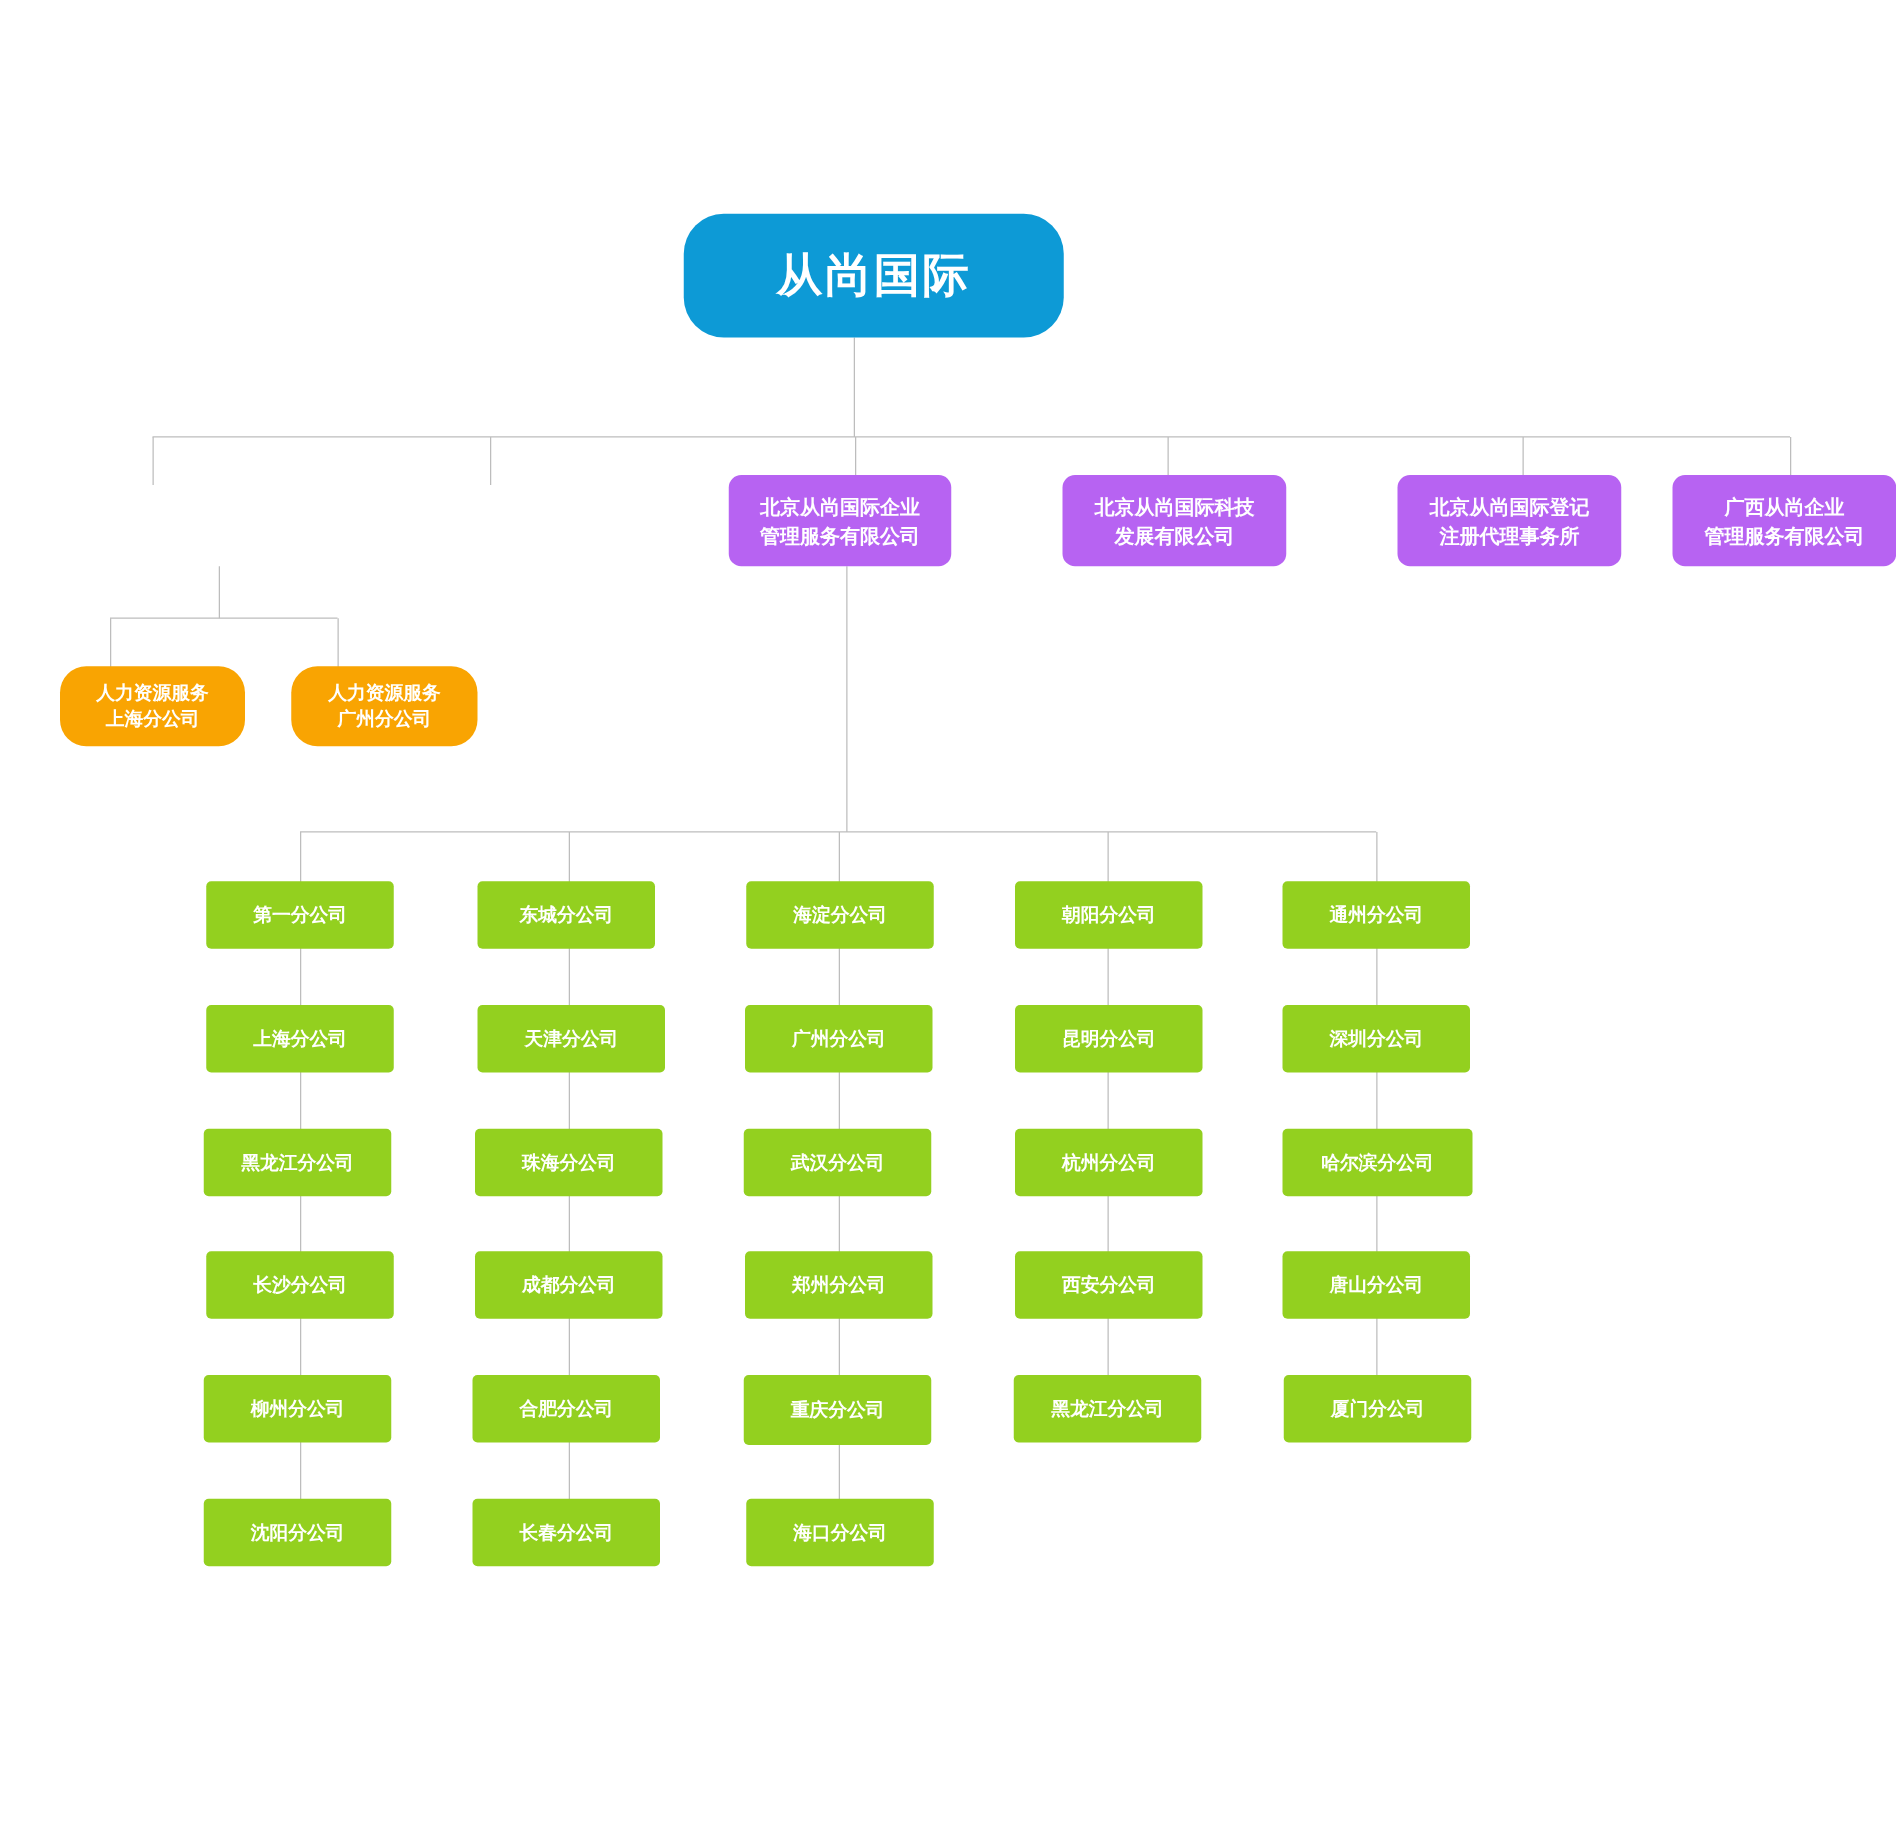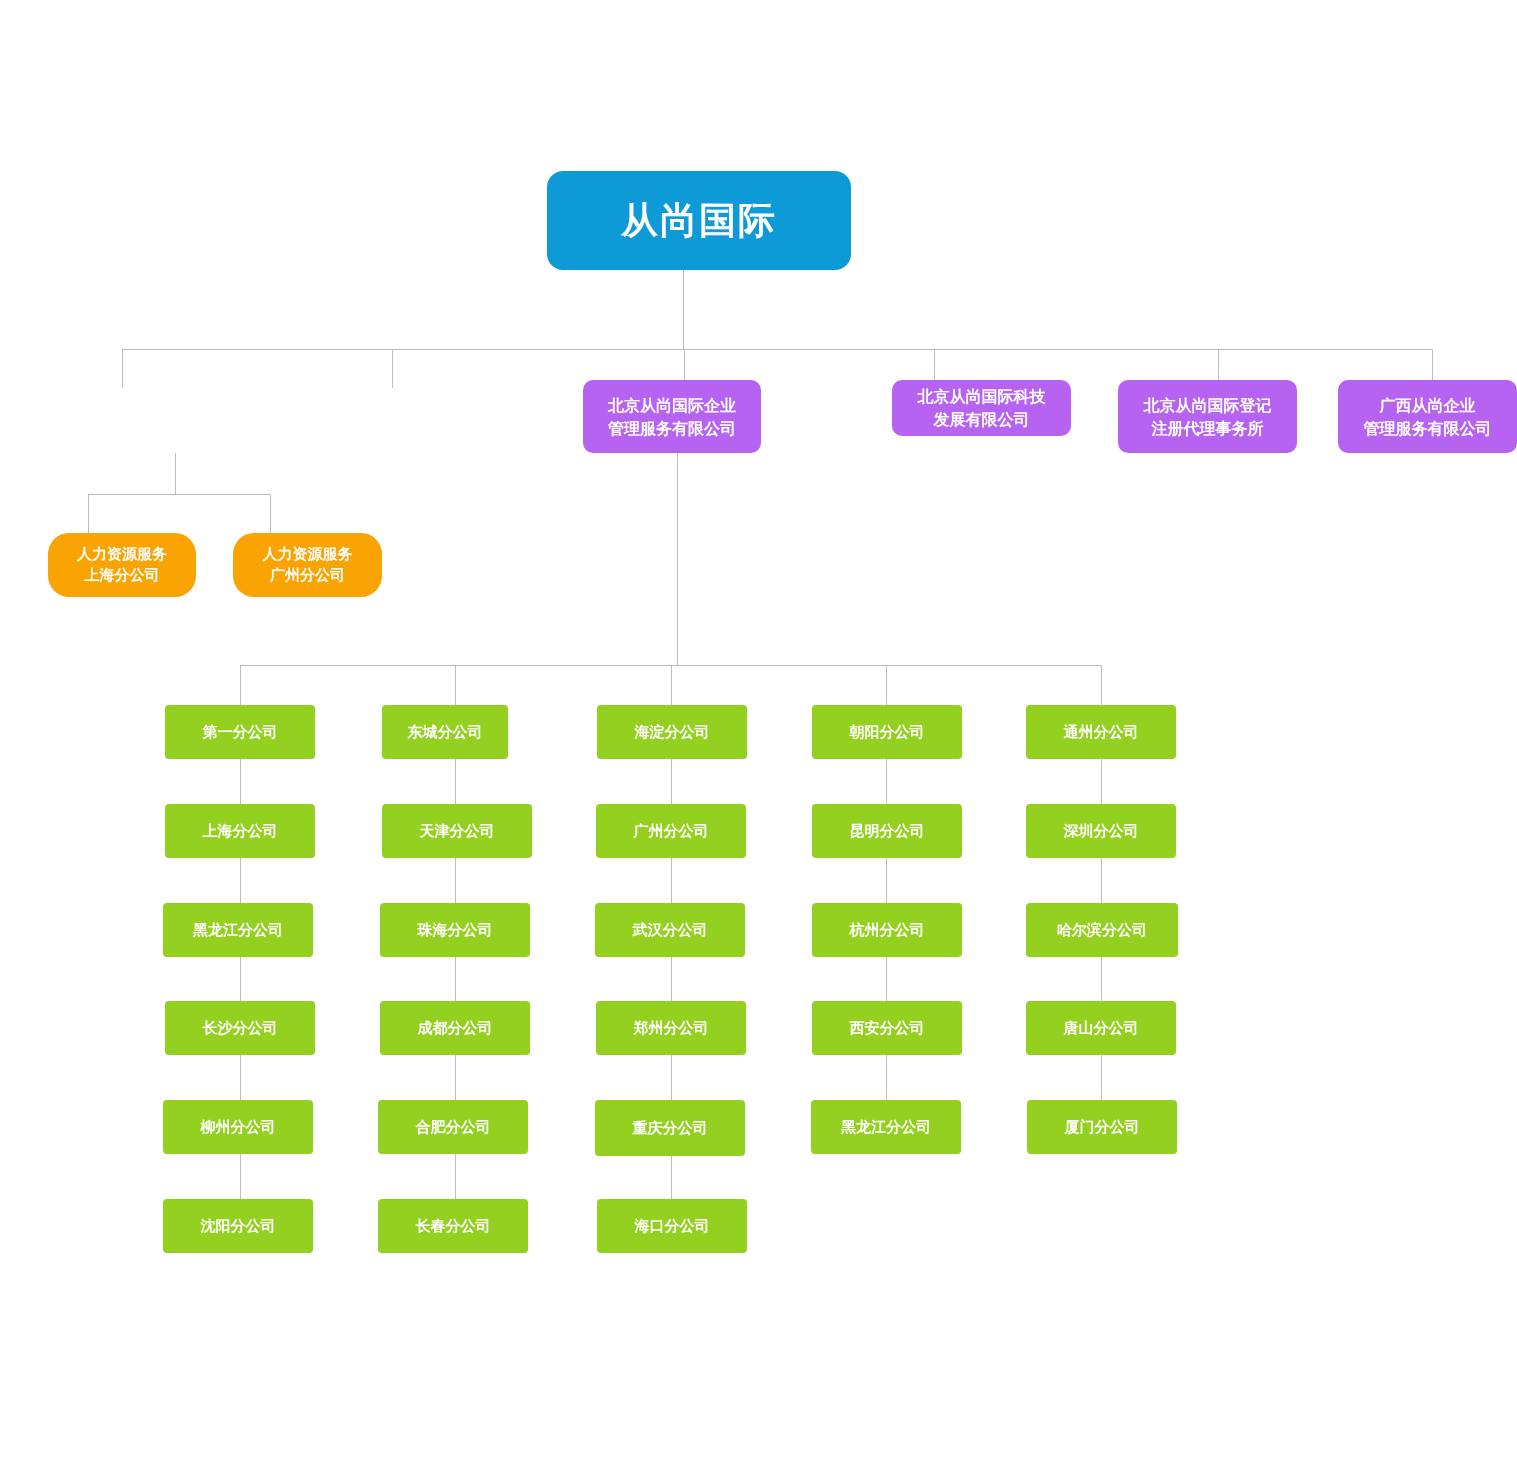--- a/index.html
+++ b/index.html
@@ -28,21 +28,21 @@
     align-items: center;
     justify-content: center;
     text-align: center;
     color: #ffffff;
     font-weight: bold;
     white-space: pre-line;
     box-sizing: border-box;
   }
   .root {
     background: #0d9ad6;
-    border-radius: 16px;
+    border-radius: 32px;
     font-size: 37px;
     letter-spacing: 2px;
   }
   .lv2 {
     background: #b763f2;
     border-radius: 10px;
     font-size: 16px;
     line-height: 23px;
   }
   .hr {
@@ -87,40 +87,40 @@
       <line x1="671.5" y1="665.5" x2="671.5" y2="1210"></line>
       <line x1="886.5" y1="665.5" x2="886.5" y2="1110"></line>
       <line x1="1101.5" y1="665.5" x2="1101.5" y2="1110"></line>
     </g>
   </svg>
 
   <div class="node root" style="left:547px;top:171px;width:304px;height:99px">从尚国际</div>
 
   <div class="node lv2" style="left:583px;top:380px;width:178px;height:73px">北京从尚国际企业
 管理服务有限公司</div>
-  <div class="node lv2" style="left:892px;top:380px;width:179px;height:56px">北京从尚国际科技
+  <div class="node lv2" style="left:850px;top:380px;width:179px;height:73px">北京从尚国际科技
 发展有限公司</div>
   <div class="node lv2" style="left:1118px;top:380px;width:179px;height:73px">北京从尚国际登记
 注册代理事务所</div>
   <div class="node lv2" style="left:1338px;top:380px;width:179px;height:73px">广西从尚企业
 管理服务有限公司</div>
 
   <div class="node hr" style="left:48px;top:533px;width:148px;height:64px">人力资源服务
 上海分公司</div>
   <div class="node hr" style="left:233px;top:533px;width:149px;height:64px">人力资源服务
 广州分公司</div>
 
   <div class="node branch" style="left:165px;top:705px;width:150px;height:54px">第一分公司</div>
   <div class="node branch" style="left:165px;top:804px;width:150px;height:54px">上海分公司</div>
   <div class="node branch" style="left:163px;top:903px;width:150px;height:54px">黑龙江分公司</div>
   <div class="node branch" style="left:165px;top:1001px;width:150px;height:54px">长沙分公司</div>
   <div class="node branch" style="left:163px;top:1100px;width:150px;height:54px">柳州分公司</div>
   <div class="node branch" style="left:163px;top:1199px;width:150px;height:54px">沈阳分公司</div>
 
-  <div class="node branch" style="left:382px;top:705px;width:126px;height:54px">东城分公司</div>
+  <div class="node branch" style="left:382px;top:705px;width:142px;height:54px">东城分公司</div>
   <div class="node branch" style="left:382px;top:804px;width:150px;height:54px">天津分公司</div>
   <div class="node branch" style="left:380px;top:903px;width:150px;height:54px">珠海分公司</div>
   <div class="node branch" style="left:380px;top:1001px;width:150px;height:54px">成都分公司</div>
   <div class="node branch" style="left:378px;top:1100px;width:150px;height:54px">合肥分公司</div>
   <div class="node branch" style="left:378px;top:1199px;width:150px;height:54px">长春分公司</div>
 
   <div class="node branch" style="left:597px;top:705px;width:150px;height:54px">海淀分公司</div>
   <div class="node branch" style="left:596px;top:804px;width:150px;height:54px">广州分公司</div>
   <div class="node branch" style="left:595px;top:903px;width:150px;height:54px">武汉分公司</div>
   <div class="node branch" style="left:596px;top:1001px;width:150px;height:54px">郑州分公司</div>

